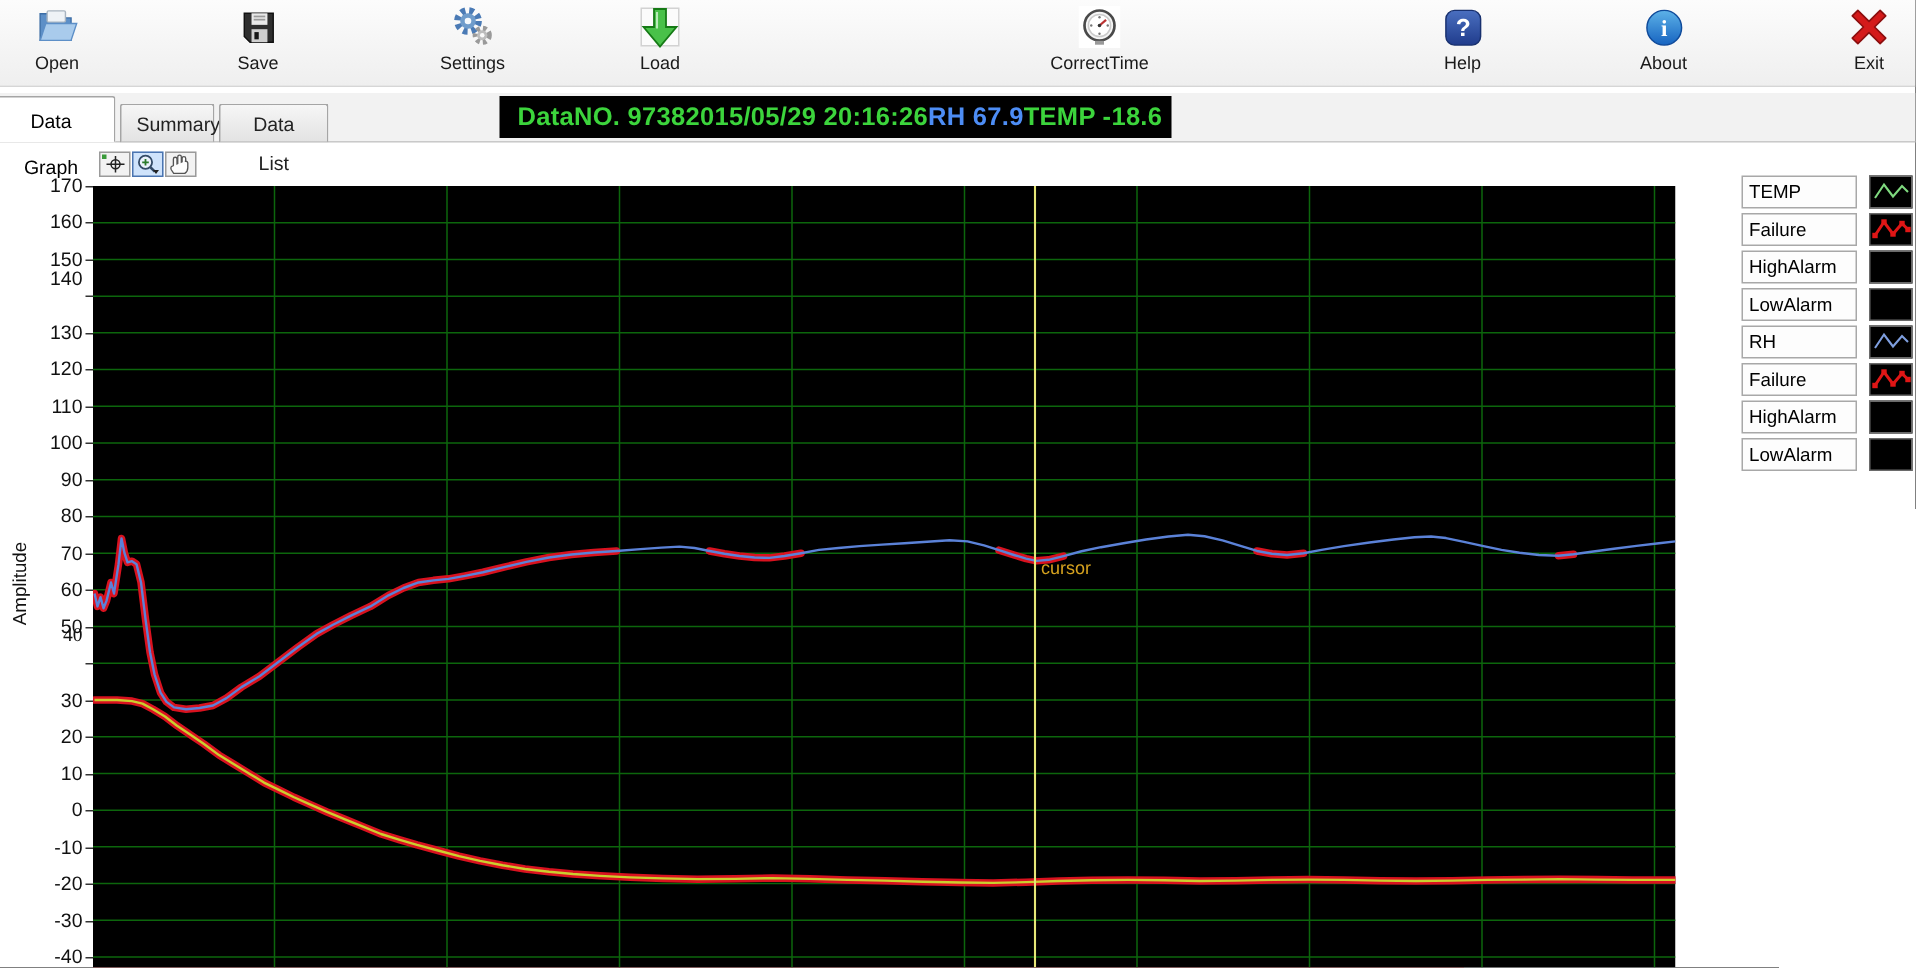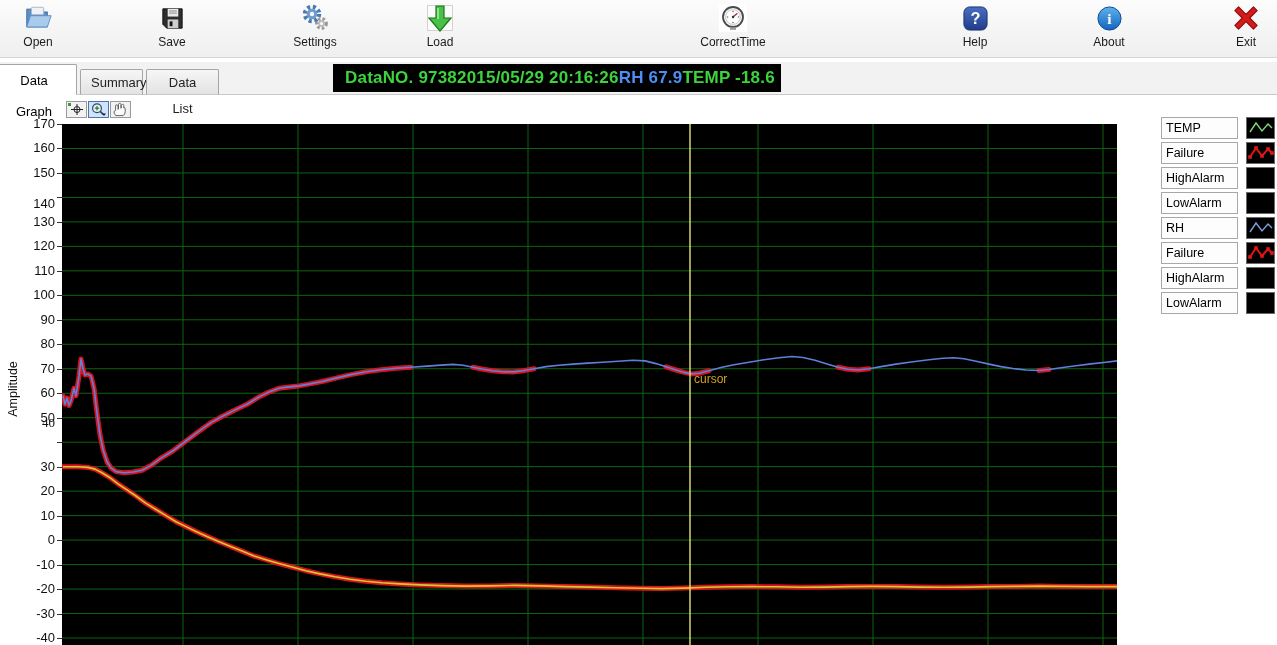--- a/index.html
+++ b/index.html
@@ -246,21 +246,21 @@
 </div>
 
 <div class="ylabel">Amplitude</div>
 <div class="yaxis" id="yaxis">
     <div class="ytick-label" style="top: 117px;">170</div>
     <div class="ytick-dash" style="top: 124px;"></div>
     <div class="ytick-label" style="top: 141.476px;">160</div>
     <div class="ytick-dash" style="top: 148.476px;"></div>
     <div class="ytick-label" style="top: 165.952px;">150</div>
     <div class="ytick-dash" style="top: 172.952px;"></div>
-    <div class="ytick-label" style="top: 197px;">140</div>
+    <div class="ytick-label" style="top: 179px;">140</div>
     <div class="ytick-dash" style="top: 197.428px;"></div>
     <div class="ytick-label" style="top: 214.904px;">130</div>
     <div class="ytick-dash" style="top: 221.904px;"></div>
     <div class="ytick-label" style="top: 239.38px;">120</div>
     <div class="ytick-dash" style="top: 246.38px;"></div>
     <div class="ytick-label" style="top: 263.856px;">110</div>
     <div class="ytick-dash" style="top: 270.856px;"></div>
     <div class="ytick-label" style="top: 288.332px;">100</div>
     <div class="ytick-dash" style="top: 295.332px;"></div>
     <div class="ytick-label" style="top: 312.808px;">90</div>

